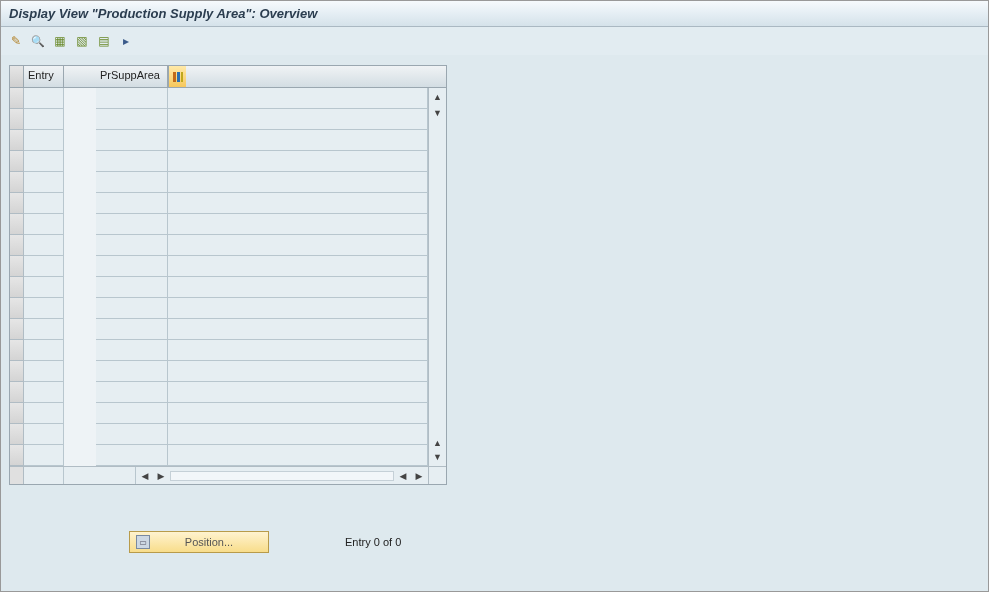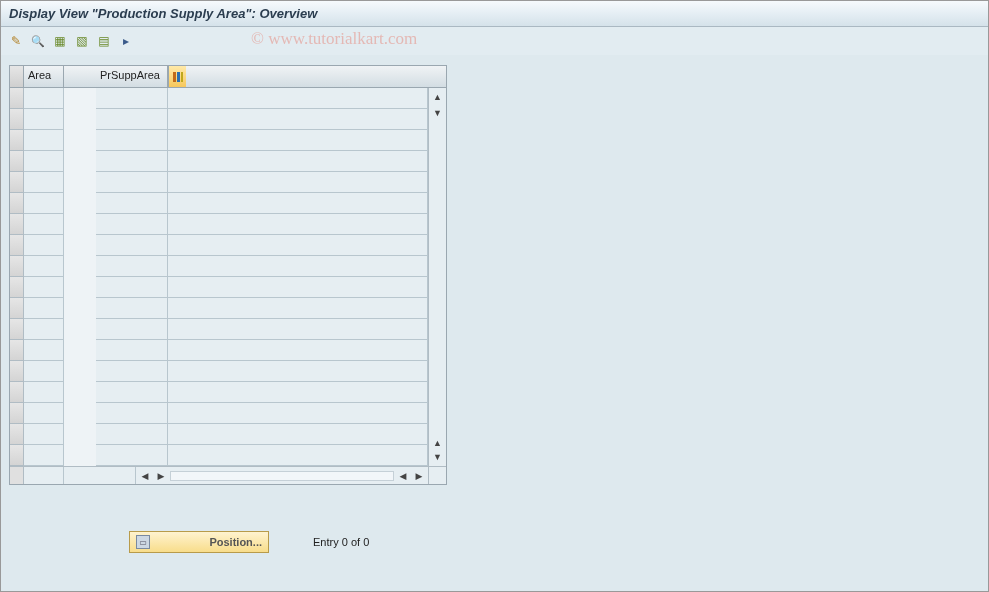--- a/index.html
+++ b/index.html
@@ -170,45 +170,44 @@
       cursor:pointer;
     }
     .position-btn .icon {
       width:14px;height:14px;
       border:1px solid #7a8aa0;
       background:#cdd8e4;
       display:flex;align-items:center;justify-content:center;
       font-size:8px;color:#556;
     }
     .entry-text {
-      margin-left: 44px;
+      margin-left: 76px;
       font-size:11px;
       color:#222;
     }
   </style>
 </head>
 <body>
 
 <div class="titlebar">Display View "Production Supply Area": Overview</div>
 
 <div class="toolbar">
   <div class="tb-btn" style="color:#b07d1e;">✎</div>
   <div class="tb-btn" style="color:#2a6fb0;font-size:11px;">🔍</div>
   <div class="tb-btn" style="color:#6a8a2a;">▦</div>
   <div class="tb-btn" style="color:#6a8a2a;">▧</div>
   <div class="tb-btn" style="color:#6a8a2a;">▤</div>
   <div class="tb-btn" style="color:#3a5a8a;">▸</div>
-  <div class="watermark">© www.tutorialkart.com</div>
 </div>
 
 <div class="content">
   <div class="grid-wrap">
     <div class="grid-head">
       <div class="sel-col"></div>
-      <div class="hcell col-plnt">Area</div>
+      <div class="hcell col-plnt">Entry</div>
       <div class="hcell col-psa">PrSuppArea</div>
       <div class="cfg-col">
         <svg width="12" height="12" viewBox="0 0 12 12">
             <rect x="1" y="1" width="3" height="10" fill="#c06a1a"></rect>
             <rect x="5" y="1" width="3" height="10" fill="#2a6fb0"></rect>
             <rect x="9" y="1" width="2" height="10" fill="#c0a81a"></rect>
           </svg>
       </div>
     </div>
     <div class="grid-body">
@@ -341,17 +340,17 @@
         <div class="arrow">◀</div>
         <div class="arrow">▶</div>
       </div>
       <div class="corner"></div>
     </div>
   </div>
 
   <div class="footer-row">
     <button class="position-btn">
       <span class="icon">▭</span>
-      <span style="flex:1;text-align:right;font-weight:bold;">Position...</span>
+      <span style="flex:1;text-align:center;">Position...</span>
     </button>
     <span class="entry-text">Entry 0 of 0</span>
   </div>
 </div>
 
 </body></html>

